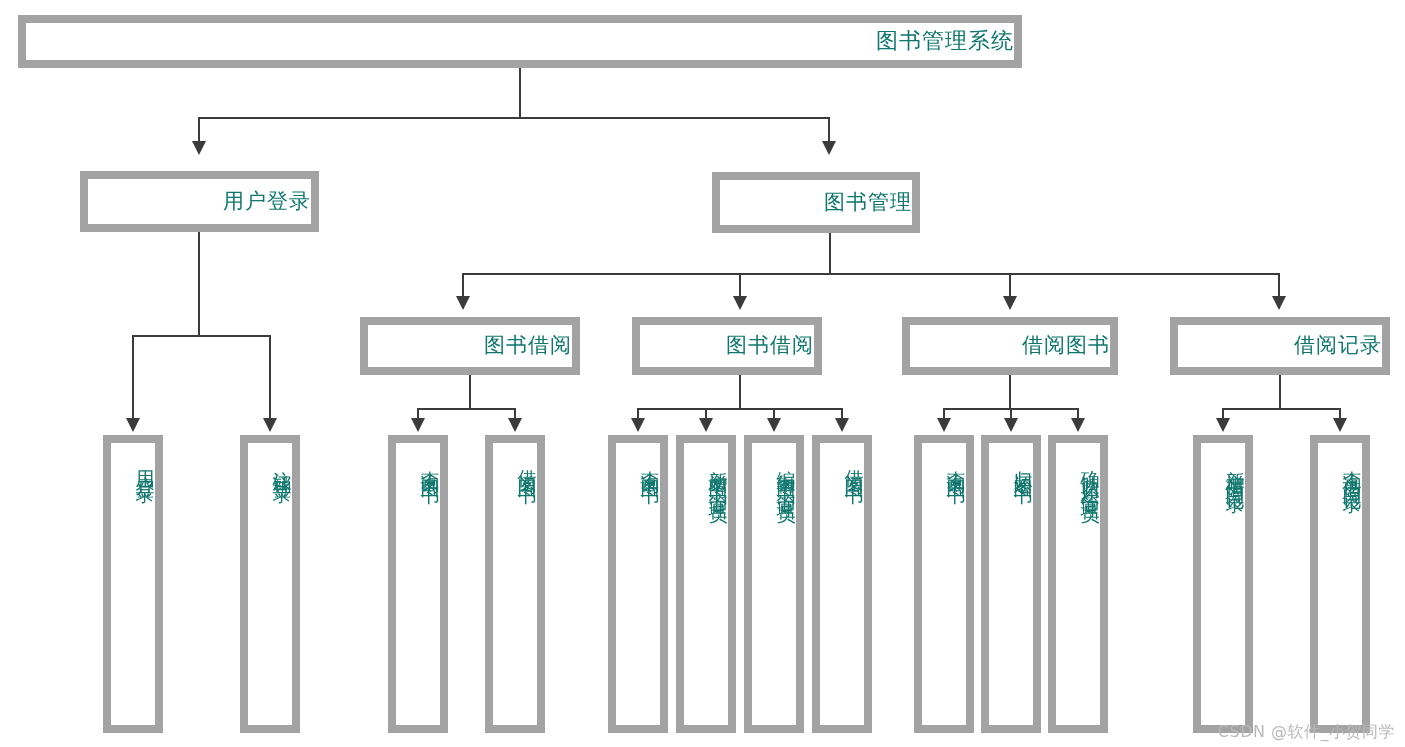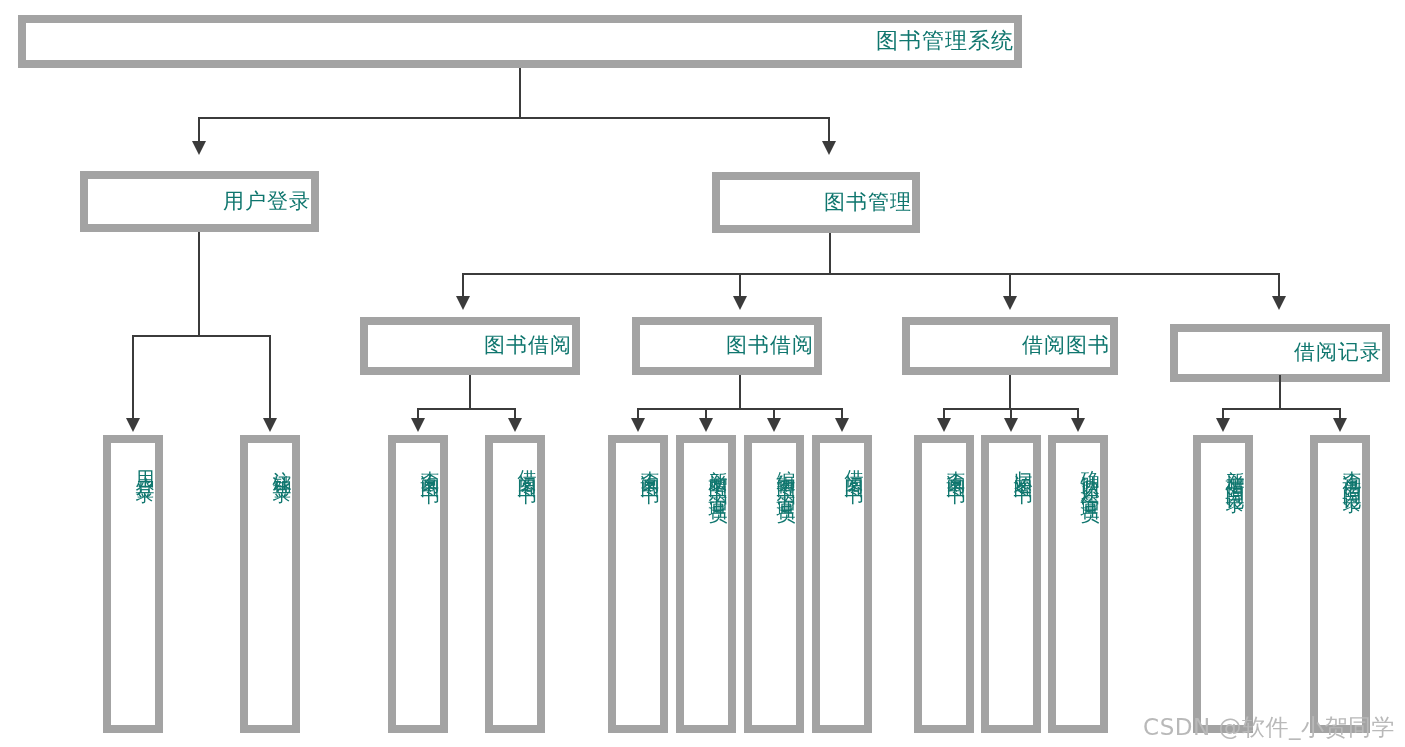--- a/index.html
+++ b/index.html
@@ -61,21 +61,21 @@
     width:0;height:0;
     border-left:7px solid transparent;
     border-right:7px solid transparent;
     border-top:14px solid #3b3b3b;
   }
   
   #watermark{
     position:absolute;
     right:10px;
     bottom:4px;
-    font-size:23px;
+    font-size:16px;
     color:#b9b9b9;
     letter-spacing:0.5px;
     white-space:nowrap;
     user-select:none;
   }
 </style>
 </head>
 <body>
 
 <div id="canvas">
@@ -121,21 +121,21 @@
 
   <div class="node h" style="left:360px;top:317px;width:220px;height:58px;">
     <span>图书借阅</span>
   </div>
   <div class="node h" style="left:632px;top:317px;width:190px;height:58px;">
     <span>图书借阅</span>
   </div>
   <div class="node h" style="left:902px;top:317px;width:216px;height:58px;">
     <span>借阅图书</span>
   </div>
-  <div class="node h" style="left:1170px;top:324px;width:220px;height:58px;">
+  <div class="node h" style="left:1170px;top:317px;width:220px;height:58px;">
     <span>借阅记录</span>
   </div>
 
   <div class="conn vline" style="left:469px;top:375px;height:34px;"></div>
   <div class="conn hline" style="left:417px;top:408px;width:99px;"></div>
   <div class="conn vline" style="left:417px;top:408px;height:12px;"></div>
   <div class="arrow" style="left:411px;top:418px;"></div>
   <div class="conn vline" style="left:514px;top:408px;height:12px;"></div>
   <div class="arrow" style="left:508px;top:418px;"></div>
 

